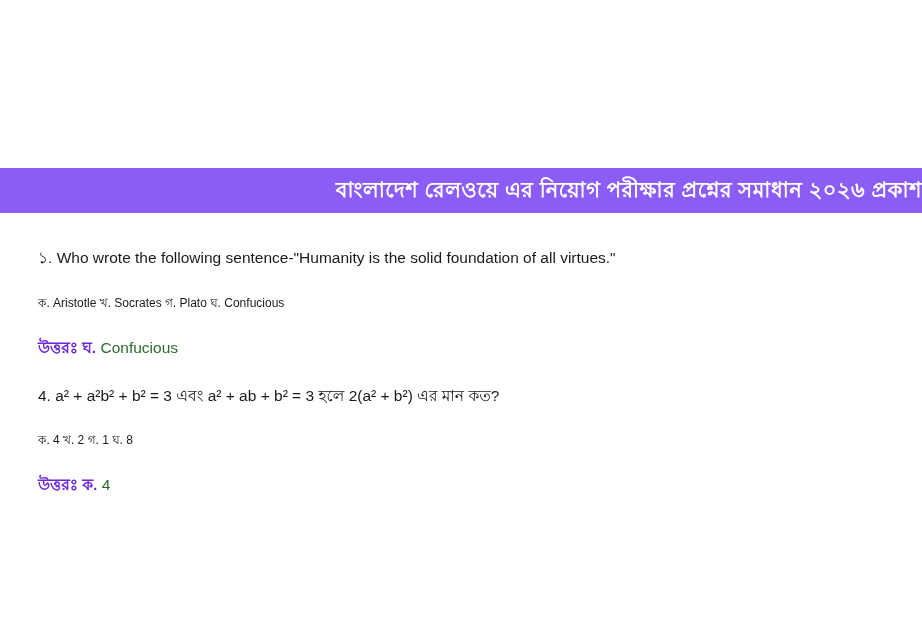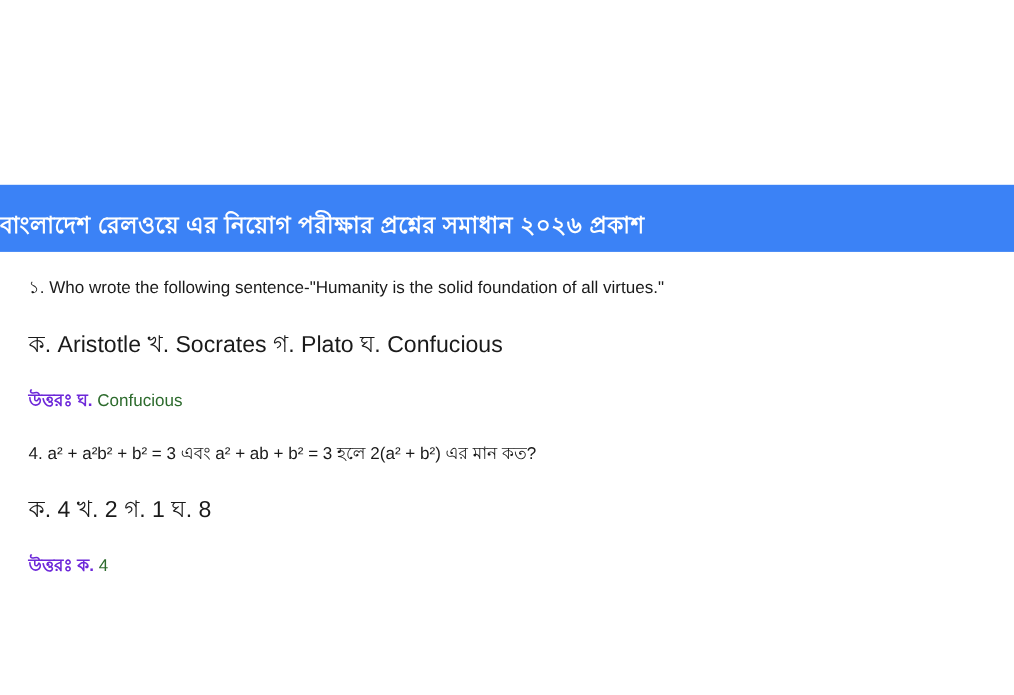--- a/index.html
+++ b/index.html
@@ -19,42 +19,42 @@
     height: 632px;
     background: #ffffff;
   }
   .top-blank {
     height: 168px;
     background: #ffffff;
   }
   .title-bar {
     width: 922px;
     box-sizing: border-box;
-    background: #3b82f6;
+    background: #8b5cf6;
     color: #ffffff;
-    text-align: left;
+    text-align: right;
     font-size: 21px;
     font-weight: bold;
     letter-spacing: 0.5px;
-    padding: 25px 0 11px 0;
+    padding: 9px 0 11px 0;
     line-height: 1.2;
     font-family: "Liberation Sans", sans-serif;
   }
   .content {
     padding: 22px 26px 0 26px;
   }
   .q-line {
     font-size: 15.5px;
     color: #1a1a1a;
     line-height: 1.45;
     margin: 0 0 25px 0;
     font-family: "Liberation Sans", sans-serif;
   }
   .opt-line {
-    font-size: 21px;
+    font-size: 12px;
     color: #1a1a1a;
     line-height: 1.45;
     margin: 0 0 25px 0;
     font-family: "Liberation Sans", sans-serif;
   }
   .ans-line {
     font-size: 15.5px;
     line-height: 1.45;
     margin: 0 0 25px 0;
     color: #6a7d13;
@@ -63,21 +63,21 @@
   }
   .ans-line .ans-label {
     color: #6d28d9;
     font-weight: bold;
   }
   .ans-line .ans-value {
     color: #2d6b2d;
     font-weight: normal;
   }
   .block {
-    margin: 0;
+    margin: 12px;
   }
 </style>
 </head>
 <body>
 
 <div class="page">
 
   <div class="top-blank"></div>
 
   <div class="title-bar">বাংলাদেশ রেলওয়ে এর নিয়োগ পরীক্ষার প্রশ্নের সমাধান ২০২৬ প্রকাশ</div>

